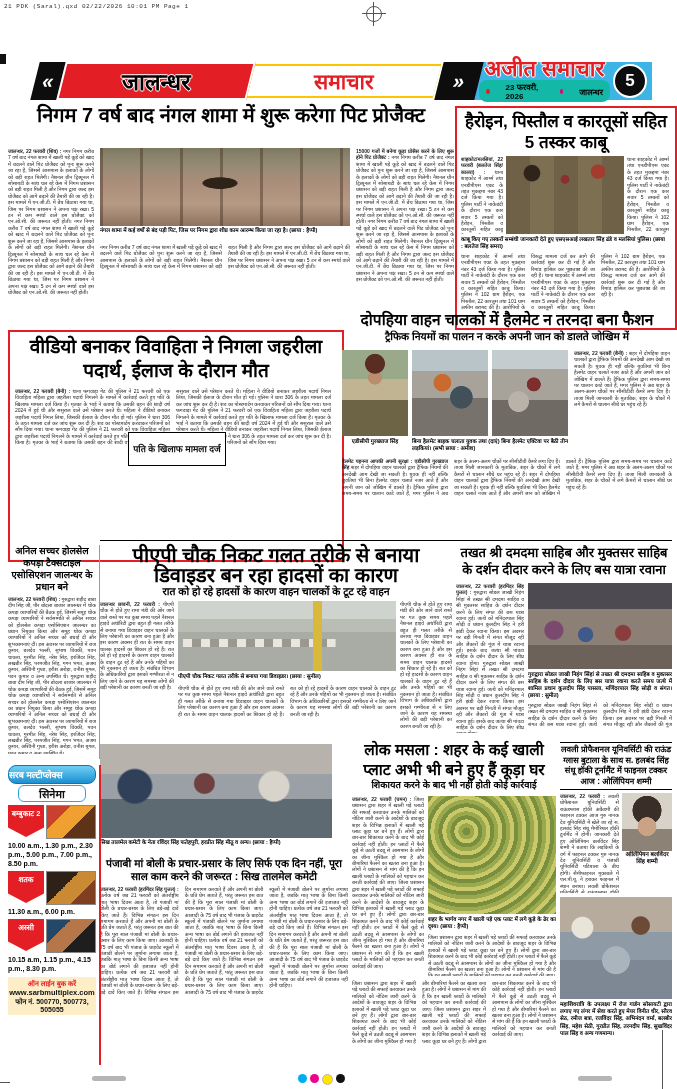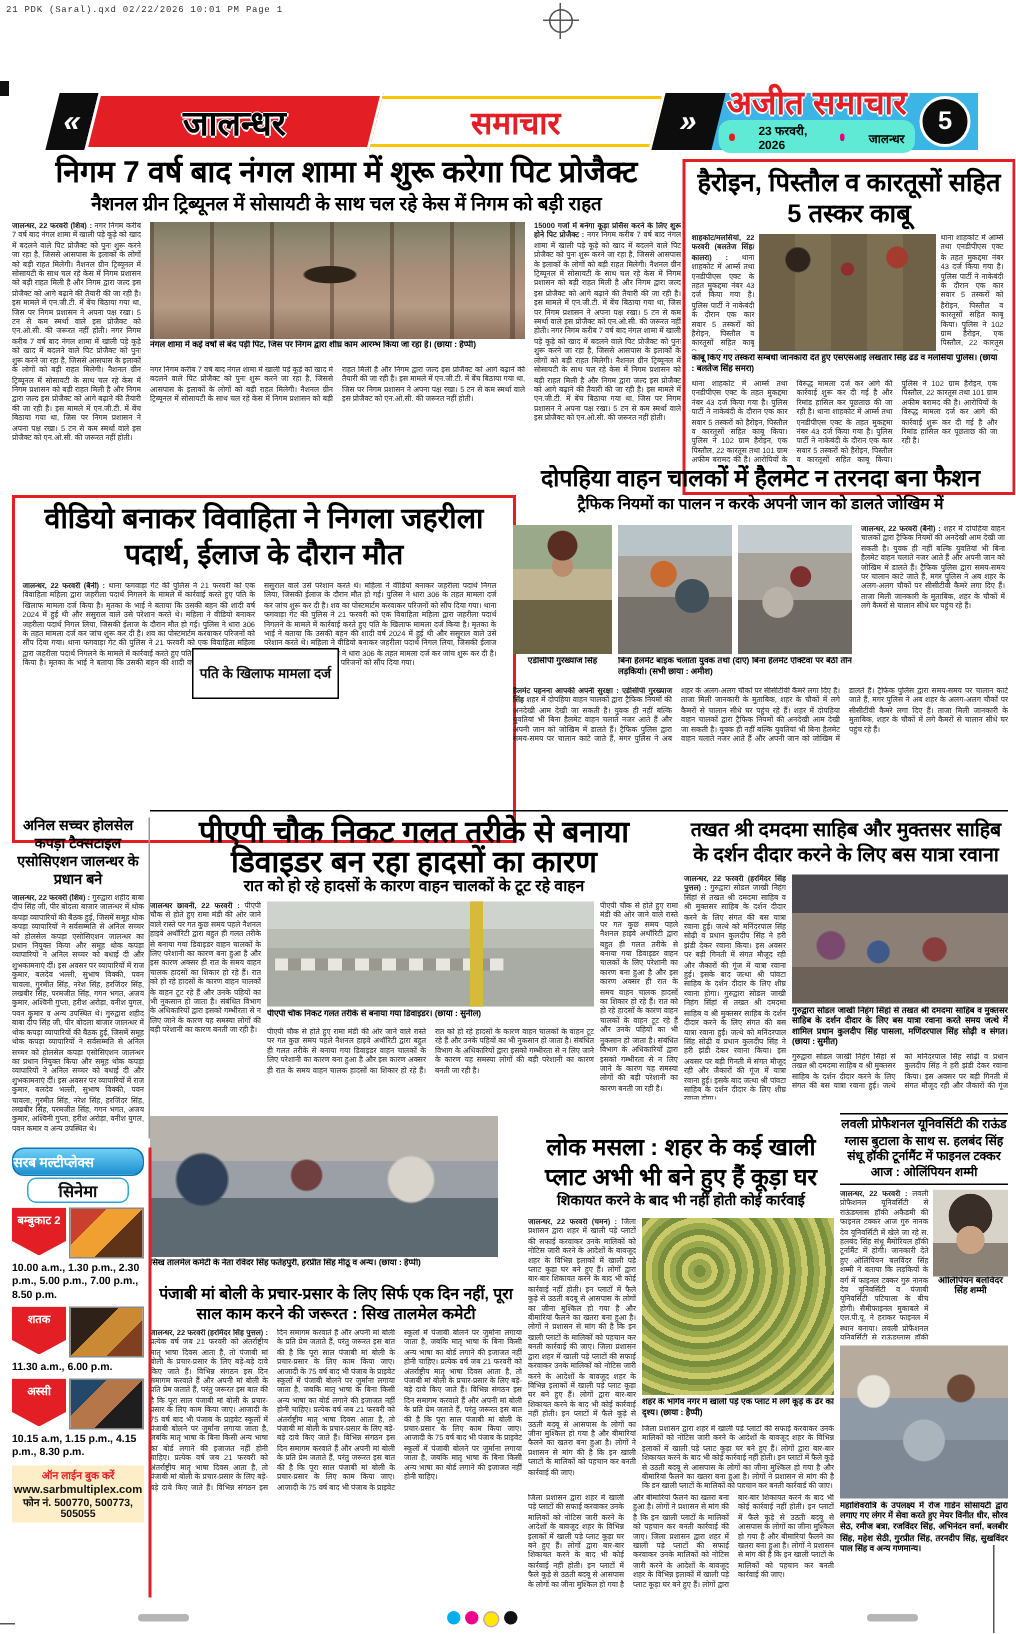--- a/index.html
+++ b/index.html
@@ -21,21 +21,21 @@
   .mh-red{width:186px;background:var(--red);transform:skewX(-14deg);display:flex;align-items:center;justify-content:center;border:2px solid #fff;}
   .mh-red span{transform:skewX(14deg);font-size:23px;font-weight:bold;color:#000;
       text-shadow:-1px 0 #fff,1px 0 #fff,0 -1px #fff,0 1px #fff;}
   .mh-yellow{width:186px;background:var(--yellow);transform:skewX(-14deg);display:flex;align-items:center;justify-content:center;border:2px solid #fff;border-left:none;}
   .mh-band{background:#fff;width:100%;text-align:center;padding:1px 0;}
   .mh-band span{transform:skewX(14deg);display:inline-block;font-size:21px;font-weight:bold;color:var(--red);}
   .mh-chev{width:40px;background:#0d0d0d;color:#fff;font-size:20px;font-weight:bold;display:flex;align-items:center;justify-content:center;transform:skewX(-14deg);}
   .mh-right{flex:1;display:flex;flex-direction:column;align-items:center;justify-content:center;gap:2px;}
   .mh-brand{font-size:22px;font-weight:bold;color:var(--red);line-height:18px;
       text-shadow:-1px 0 #fff,1px 0 #fff,0 -1px #fff,0 1px #fff;}
-  .mh-pill{background:#5eead4;border-radius:8px;padding:1px 7px;font-size:8px;font-weight:bold;color:#000;display:flex;align-items:center;gap:16px;}
+  .mh-pill{background:#14b8a6;border-radius:8px;padding:1px 7px;font-size:8px;font-weight:bold;color:#000;display:flex;align-items:center;gap:16px;}
   .dot{width:5px;height:5px;border-radius:50%;display:inline-block;}
   .dot.red{background:var(--red);}
   .dot.pink{background:var(--pink);}
   .mh-circle{width:30px;height:30px;border-radius:50%;background:#0d0d0d;color:#fff;font-size:17px;font-weight:bold;display:flex;align-items:center;justify-content:center;align-self:center;margin:0 5px 0 3px;border:2px solid #fff;}
   
   .ph-pit{background:
     radial-gradient(ellipse at 48% 45%, #2e2317 0 9%, rgba(0,0,0,0) 10%),
     repeating-linear-gradient(90deg, rgba(70,50,35,.45) 0 3px, rgba(0,0,0,0) 3px 40px),
     linear-gradient(180deg,#7d7a62 0%,#948a74 20%,#ad8f7b 48%,#b59a84 72%,#8f7360 100%);}
   .ph-police{background:
@@ -139,21 +139,20 @@
         <span>23 फरवरी, 2026</span>
         <span class="dot pink"></span>
         <span>जालन्धर</span>
       </div>
     </div>
     <div class="mh-circle">5</div>
   </div>
 
   <div class="abs" style="left:8px;top:102px;width:446px;height:194px;">
     <div class="hl" style="font-size:20px;line-height:26px;white-space:nowrap;overflow:hidden;">निगम 7 वर्ष बाद नंगल शामा में शुरू करेगा पिट प्रोजैक्ट</div>
-    <div class="sub" style="font-size:12.5px;line-height:16px;">नैशनल ग्रीन ट्रिब्यूनल में सोसायटी के साथ चल रहे केस में निगम को बड़ी राहत</div>
     <div class="abs body" style="left:0;top:46px;width:86px;height:148px;">
       <b class="dl">जालन्धर, 22 फरवरी (शिव) :</b>
       <span>नगर निगम करीब 7 वर्ष बाद नंगल शामा में खाली पड़े कूड़े को खाद में बदलने वाले पिट प्रोजैक्ट को पुनः शुरू करने जा रहा है, जिससे आसपास के इलाकों के लोगों को बड़ी राहत मिलेगी। नैशनल ग्रीन ट्रिब्यूनल में सोसायटी के साथ चल रहे केस में निगम प्रशासन को बड़ी राहत मिली है और निगम द्वारा जल्द इस प्रोजैक्ट को आगे बढ़ाने की तैयारी की जा रही है। इस मामले में एन.जी.टी. में बेंच बिठाया गया था, जिस पर निगम प्रशासन ने अपना पक्ष रखा। 5 टन से कम स्मर्था वाले इस प्रोजैक्ट को एन.ओ.सी. की जरूरत नहीं होती। नगर निगम करीब 7 वर्ष बाद नंगल शामा में खाली पड़े कूड़े को खाद में बदलने वाले पिट प्रोजैक्ट को पुनः शुरू करने जा रहा है, जिससे आसपास के इलाकों के लोगों को बड़ी राहत मिलेगी। नैशनल ग्रीन ट्रिब्यूनल में सोसायटी के साथ चल रहे केस में निगम प्रशासन को बड़ी राहत मिली है और निगम द्वारा जल्द इस प्रोजैक्ट को आगे बढ़ाने की तैयारी की जा रही है। इस मामले में एन.जी.टी. में बेंच बिठाया गया था, जिस पर निगम प्रशासन ने अपना पक्ष रखा। 5 टन से कम स्मर्था वाले इस प्रोजैक्ट को एन.ओ.सी. की जरूरत नहीं होती।</span>
     </div>
     <div class="abs" style="left:92px;top:46px;width:250px;">
       <div class="ph ph-pit" style="width:250px;height:78px;"></div>
       <div class="cap" style="height:15px;margin-top:1px;">नंगल शामा में कई वर्षों से बंद पड़ी पिट, जिस पर निगम द्वारा शीघ्र काम आरम्भ किया जा रहा है। (छाया : हैप्पी)</div>
       <div class="body cols2" style="height:50px;margin-top:2px;">
         <span>नगर निगम करीब 7 वर्ष बाद नंगल शामा में खाली पड़े कूड़े को खाद में बदलने वाले पिट प्रोजैक्ट को पुनः शुरू करने जा रहा है, जिससे आसपास के इलाकों के लोगों को बड़ी राहत मिलेगी। नैशनल ग्रीन ट्रिब्यूनल में सोसायटी के साथ चल रहे केस में निगम प्रशासन को बड़ी राहत मिली है और निगम द्वारा जल्द इस प्रोजैक्ट को आगे बढ़ाने की तैयारी की जा रही है। इस मामले में एन.जी.टी. में बेंच बिठाया गया था, जिस पर निगम प्रशासन ने अपना पक्ष रखा। 5 टन से कम स्मर्था वाले इस प्रोजैक्ट को एन.ओ.सी. की जरूरत नहीं होती।</span>
       </div>
@@ -250,21 +249,21 @@
   <div class="abs" style="left:100px;top:744px;width:248px;height:341px;">
     <div class="ph ph-group" style="width:232px;height:94px;"></div>
     <div class="cap" style="width:232px;height:14px;margin-top:1px;">सिख तालमेल कमेटी के नेता रविंदर सिंह फतेहपुरी, हरप्रीत सिंह मीठू व अन्य। (छाया : हैप्पी)</div>
     <div class="hl" style="font-size:10.5px;line-height:13px;margin-top:4px;">पंजाबी मां बोली के प्रचार-प्रसार के लिए सिर्फ एक दिन नहीं, पूरा साल काम करने की जरूरत : सिख तालमेल कमेटी</div>
     <div class="body cols3" style="height:186px;margin-top:3px;">
       <b class="dl">जालन्धर, 22 फरवरी (हरमिंदर सिंह पुत्तल) :</b>
       <span>प्रत्येक वर्ष जब 21 फरवरी को अंतर्राष्ट्रीय मातृ भाषा दिवस आता है, तो पंजाबी मां बोली के प्रचार-प्रसार के लिए बड़े-बड़े दावे किए जाते हैं। विभिन्न संगठन इस दिन समागम करवाते हैं और अपनी मां बोली के प्रति प्रेम जताते हैं, परंतु जरूरत इस बात की है कि पूरा साल पंजाबी मां बोली के प्रचार-प्रसार के लिए काम किया जाए। आजादी के 75 वर्ष बाद भी पंजाब के प्राइवेट स्कूलों में पंजाबी बोलने पर जुर्माना लगाया जाता है, जबकि मातृ भाषा के बिना किसी अन्य भाषा का बोर्ड लगाने की इजाजत नहीं होनी चाहिए। प्रत्येक वर्ष जब 21 फरवरी को अंतर्राष्ट्रीय मातृ भाषा दिवस आता है, तो पंजाबी मां बोली के प्रचार-प्रसार के लिए बड़े-बड़े दावे किए जाते हैं। विभिन्न संगठन इस दिन समागम करवाते हैं और अपनी मां बोली के प्रति प्रेम जताते हैं, परंतु जरूरत इस बात की है कि पूरा साल पंजाबी मां बोली के प्रचार-प्रसार के लिए काम किया जाए। आजादी के 75 वर्ष बाद भी पंजाब के प्राइवेट स्कूलों में पंजाबी बोलने पर जुर्माना लगाया जाता है, जबकि मातृ भाषा के बिना किसी अन्य भाषा का बोर्ड लगाने की इजाजत नहीं होनी चाहिए। प्रत्येक वर्ष जब 21 फरवरी को अंतर्राष्ट्रीय मातृ भाषा दिवस आता है, तो पंजाबी मां बोली के प्रचार-प्रसार के लिए बड़े-बड़े दावे किए जाते हैं। विभिन्न संगठन इस दिन समागम करवाते हैं और अपनी मां बोली के प्रति प्रेम जताते हैं, परंतु जरूरत इस बात की है कि पूरा साल पंजाबी मां बोली के प्रचार-प्रसार के लिए काम किया जाए। आजादी के 75 वर्ष बाद भी पंजाब के प्राइवेट स्कूलों में पंजाबी बोलने पर जुर्माना लगाया जाता है, जबकि मातृ भाषा के बिना किसी अन्य भाषा का बोर्ड लगाने की इजाजत नहीं होनी चाहिए। प्रत्येक वर्ष जब 21 फरवरी को अंतर्राष्ट्रीय मातृ भाषा दिवस आता है, तो पंजाबी मां बोली के प्रचार-प्रसार के लिए बड़े-बड़े दावे किए जाते हैं। विभिन्न संगठन इस दिन समागम करवाते हैं और अपनी मां बोली के प्रति प्रेम जताते हैं, परंतु जरूरत इस बात की है कि पूरा साल पंजाबी मां बोली के प्रचार-प्रसार के लिए काम किया जाए। आजादी के 75 वर्ष बाद भी पंजाब के प्राइवेट स्कूलों में पंजाबी बोलने पर जुर्माना लगाया जाता है, जबकि मातृ भाषा के बिना किसी अन्य भाषा का बोर्ड लगाने की इजाजत नहीं होनी चाहिए।</span>
     </div>
   </div>
 
-  <div class="abs" style="left:352px;top:756px;width:204px;height:327px;">
+  <div class="abs" style="left:352px;top:740px;width:204px;height:327px;">
     <div class="hl" style="font-size:15.5px;line-height:19.5px;">लोक मसला : शहर के कई खाली प्लाट अभी भी बने हुए हैं कूड़ा घर</div>
     <div class="sub" style="font-size:9.5px;line-height:12px;">शिकायत करने के बाद भी नहीं होती कोई कार्रवाई</div>
     <div class="abs body" style="left:0;top:56px;width:72px;height:180px;">
       <b class="dl">जालन्धर, 22 फरवरी (चमन) :</b>
       <span>जिला प्रशासन द्वारा शहर में खाली पड़े प्लाटों की सफाई करवाकर उनके मालिकों को नोटिस जारी करने के आदेशों के बावजूद शहर के विभिन्न इलाकों में खाली पड़े प्लाट कूड़ा घर बने हुए हैं। लोगों द्वारा बार-बार शिकायत करने के बाद भी कोई कार्रवाई नहीं होती। इन प्लाटों में फैले कूड़े से उठती बदबू से आसपास के लोगों का जीना मुश्किल हो गया है और बीमारियां फैलने का खतरा बना हुआ है। लोगों ने प्रशासन से मांग की है कि इन खाली प्लाटों के मालिकों को पहचान कर बनती कार्रवाई की जाए। जिला प्रशासन द्वारा शहर में खाली पड़े प्लाटों की सफाई करवाकर उनके मालिकों को नोटिस जारी करने के आदेशों के बावजूद शहर के विभिन्न इलाकों में खाली पड़े प्लाट कूड़ा घर बने हुए हैं। लोगों द्वारा बार-बार शिकायत करने के बाद भी कोई कार्रवाई नहीं होती। इन प्लाटों में फैले कूड़े से उठती बदबू से आसपास के लोगों का जीना मुश्किल हो गया है और बीमारियां फैलने का खतरा बना हुआ है। लोगों ने प्रशासन से मांग की है कि इन खाली प्लाटों के मालिकों को पहचान कर बनती कार्रवाई की जाए।</span>
     </div>
     <div class="abs ph ph-garbage" style="left:76px;top:56px;width:128px;height:118px;"></div>
     <div class="abs cap" style="left:76px;top:176px;width:128px;height:15px;">शहर के भार्गव नगर में खाली पड़े एक प्लाट में लगे कूड़े के ढेर का दृश्य। (छाया : हैप्पी)</div>
     <div class="abs body" style="left:76px;top:194px;width:128px;height:42px;">
       <span>जिला प्रशासन द्वारा शहर में खाली पड़े प्लाटों की सफाई करवाकर उनके मालिकों को नोटिस जारी करने के आदेशों के बावजूद शहर के विभिन्न इलाकों में खाली पड़े प्लाट कूड़ा घर बने हुए हैं। लोगों द्वारा बार-बार शिकायत करने के बाद भी कोई कार्रवाई नहीं होती। इन प्लाटों में फैले कूड़े से उठती बदबू से आसपास के लोगों का जीना मुश्किल हो गया है और बीमारियां फैलने का खतरा बना हुआ है। लोगों ने प्रशासन से मांग की है कि इन खाली प्लाटों के मालिकों को पहचान कर बनती कार्रवाई की जाए।</span>

